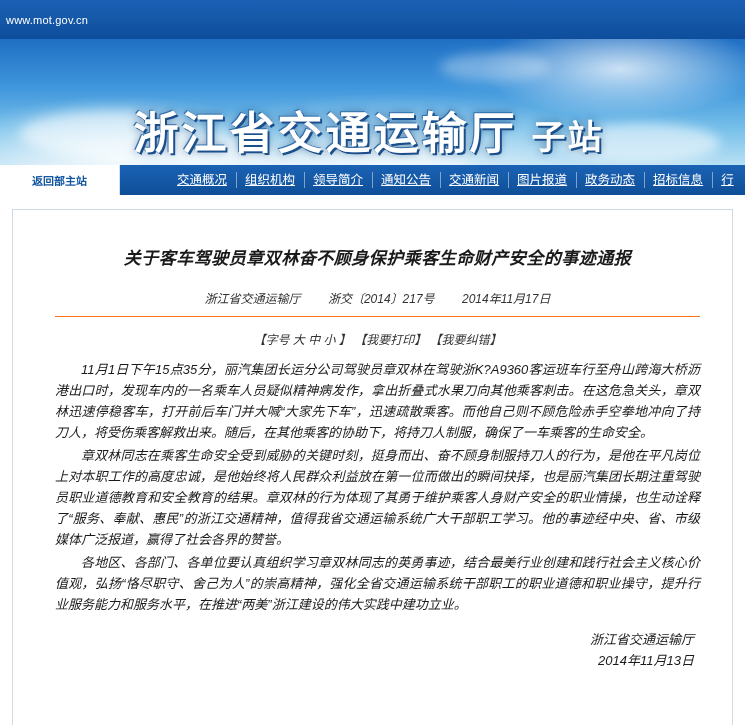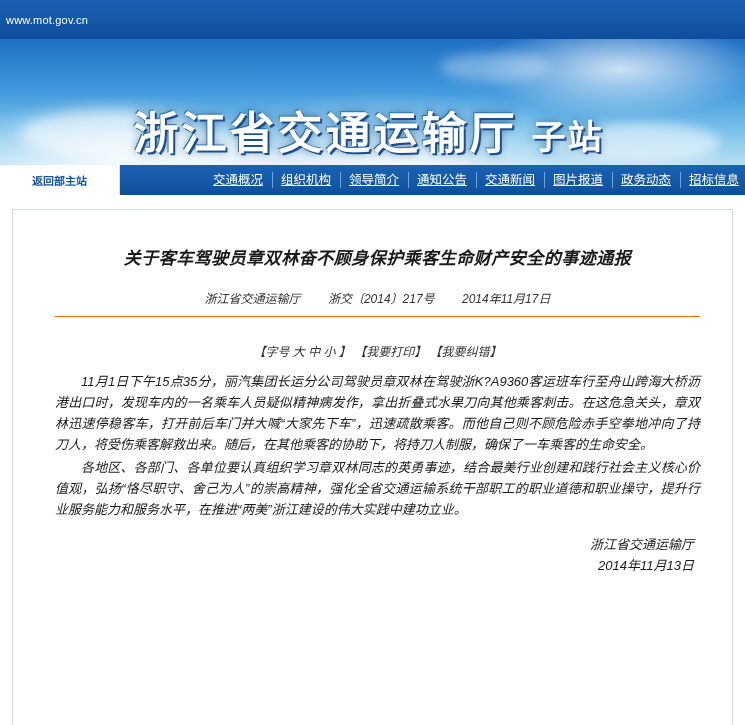--- a/index.html
+++ b/index.html
@@ -99,21 +99,21 @@
     display: flex;
     align-items: center;
     justify-content: center;
     font-weight: bold;
     border-right: 1px solid #cfe2f2;
   }
   .nav-items {
     flex: 1;
     display: flex;
     align-items: center;
-    padding-left: 84px;
+    padding-left: 48px;
     overflow: hidden;
   }
   .nav-item {
     color: #ffffff;
     font-size: 12.5px;
     padding: 0 9px;
     white-space: nowrap;
     line-height: 30px;
     position: relative;
   }
@@ -155,21 +155,21 @@
     color: #333333;
     padding-bottom: 10px;
     border-bottom: 1px solid #f97316;
   }
   .doc-meta span { margin: 0 12px; }
 
   .doc-tools {
     text-align: center;
     font-size: 12px;
     color: #333333;
-    margin: 25px 0 12px 0;
+    margin: 13px 0 12px 0;
   }
   .doc-tools a { color: #333333; text-decoration: none; }
   .fs-big   { color: #d94a00; }
   .fs-mid   { color: #d94a00; }
   .fs-small { color: #1d6fc4; }
 
   .doc-body {
     font-size: 13px;
     line-height: 21px;
     color: #1a1a1a;
@@ -240,20 +240,21 @@
         <a href="#" class="fs-big">大</a>
         <a href="#" class="fs-mid">中</a>
         <a href="#" class="fs-small">小</a>
         <span>】</span>
         <a href="#">【我要打印】</a>
         <a href="#">【我要纠错】</a>
       </div>
 
       <div class="doc-body">
         <p class="indent">11月1日下午15点35分，丽汽集团长运分公司驾驶员章双林在驾驶浙K?A9360客运班车行至舟山跨海大桥沥港出口时，发现车内的一名乘车人员疑似精神病发作，拿出折叠式水果刀向其他乘客刺击。在这危急关头，章双林迅速停稳客车，打开前后车门并大喊“大家先下车”，迅速疏散乘客。而他自己则不顾危险赤手空拳地冲向了持刀人，将受伤乘客解救出来。随后，在其他乘客的协助下，将持刀人制服，确保了一车乘客的生命安全。</p>
+        <p class="indent">章双林同志在乘客生命安全受到威胁的关键时刻，挺身而出、奋不顾身制服持刀人的行为，是他在平凡岗位上对本职工作的高度忠诚，是他始终将人民群众利益放在第一位而做出的瞬间抉择，也是丽汽集团长期注重驾驶员职业道德教育和安全教育的结果。章双林的行为体现了其勇于维护乘客人身财产安全的职业情操，也生动诠释了“服务、奉献、惠民”的浙江交通精神，值得我省交通运输系统广大干部职工学习。他的事迹经中央、省、市级媒体广泛报道，赢得了社会各界的赞誉。</p>
         <p class="indent">各地区、各部门、各单位要认真组织学习章双林同志的英勇事迹，结合最美行业创建和践行社会主义核心价值观，弘扬“恪尽职守、舍己为人”的崇高精神，强化全省交通运输系统干部职工的职业道德和职业操守，提升行业服务能力和服务水平，在推进“两美”浙江建设的伟大实践中建功立业。</p>
       </div>
 
       <div class="sign">
         <div>浙江省交通运输厅</div>
         <div>2014年11月13日</div>
       </div>
 
     </div>
   </div>

